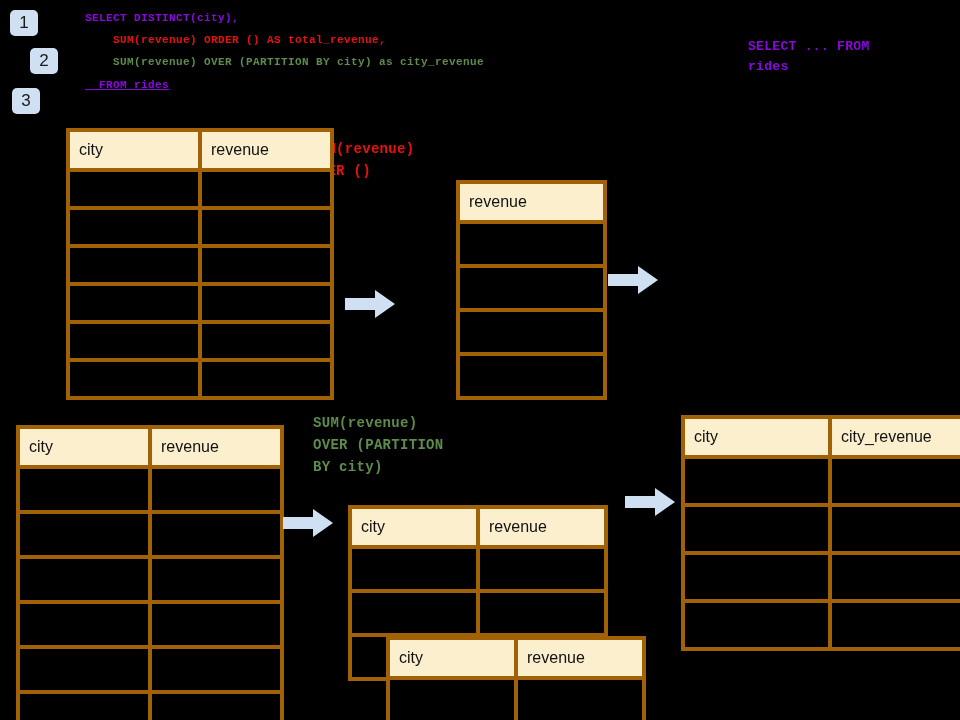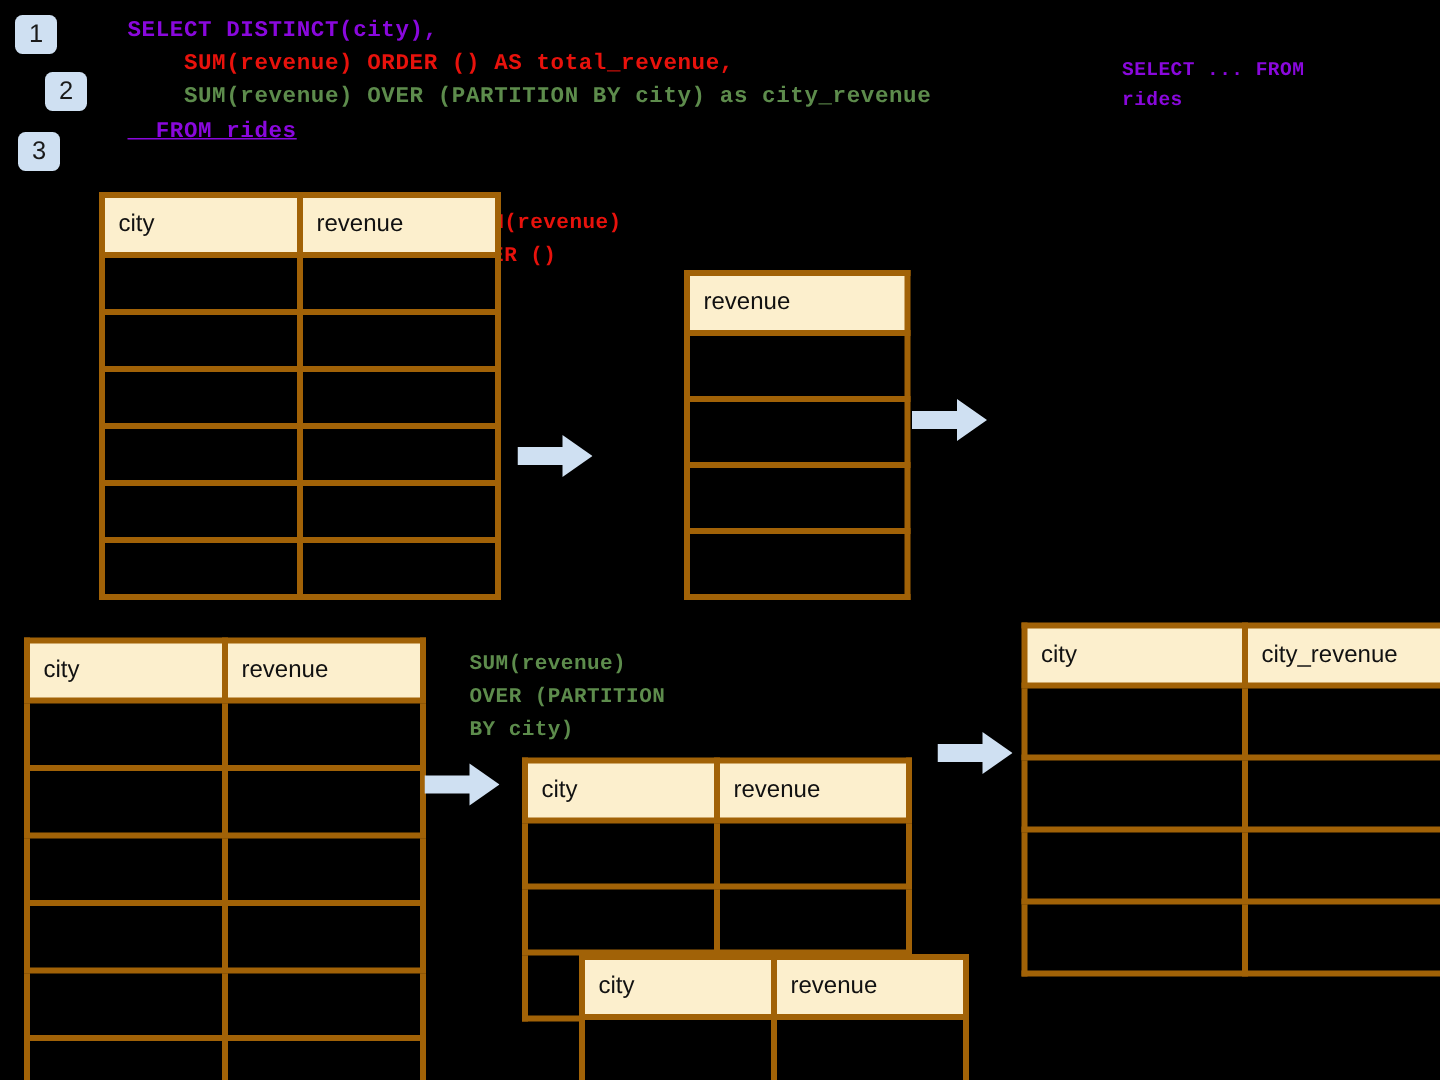--- a/index.html
+++ b/index.html
@@ -27,21 +27,21 @@
     line-height: 26px;
     text-align: center;
     width: 28px;
     height: 26px;
   }
 
   
   .sql {
     position: absolute;
     font-family: "Liberation Mono", monospace;
-    font-size: 15px;
+    font-size: 11px;
     font-weight: bold;
     letter-spacing: 0.4px;
     white-space: pre;
   }
   .sql-purple { color: #8a08dd; }
   .sql-red    { color: #e8120c; }
   .sql-green  { color: #5d8c4c; }
 
   
   .annot {
@@ -103,21 +103,21 @@
   <div class="sql sql-red" style="left:85px; top:34px;">    SUM(revenue) ORDER () AS total_revenue,</div>
   <div class="sql sql-green" style="left:85px; top:56px;">    SUM(revenue) OVER (PARTITION BY city) as city_revenue</div>
   <div class="sql sql-purple" style="left:85px; top:79px;text-decoration:underline;">  FROM rides</div>
 
   <div class="annot annot-purple" style="left:748px; top:37px;">SELECT ... FROM
 rides</div>
 
   <div class="annot annot-red" style="left:310px; top:138px;">SUM(revenue)
 OVER ()</div>
 
-  <div class="annot annot-green" style="left:273px; top:432px;margin-left:40px;">SUM(revenue)
+  <div class="annot annot-green" style="left:273px; top:412px;margin-left:40px;">SUM(revenue)
 OVER (PARTITION
 BY city)</div>
 
   <table class="tbl" style="left:66px; top:128px; width:238px;">
     <thead>
       <tr>
         <th style="width:119px;">city</th>
         <th style="width:119px;">revenue</th>
       </tr>
     </thead>

